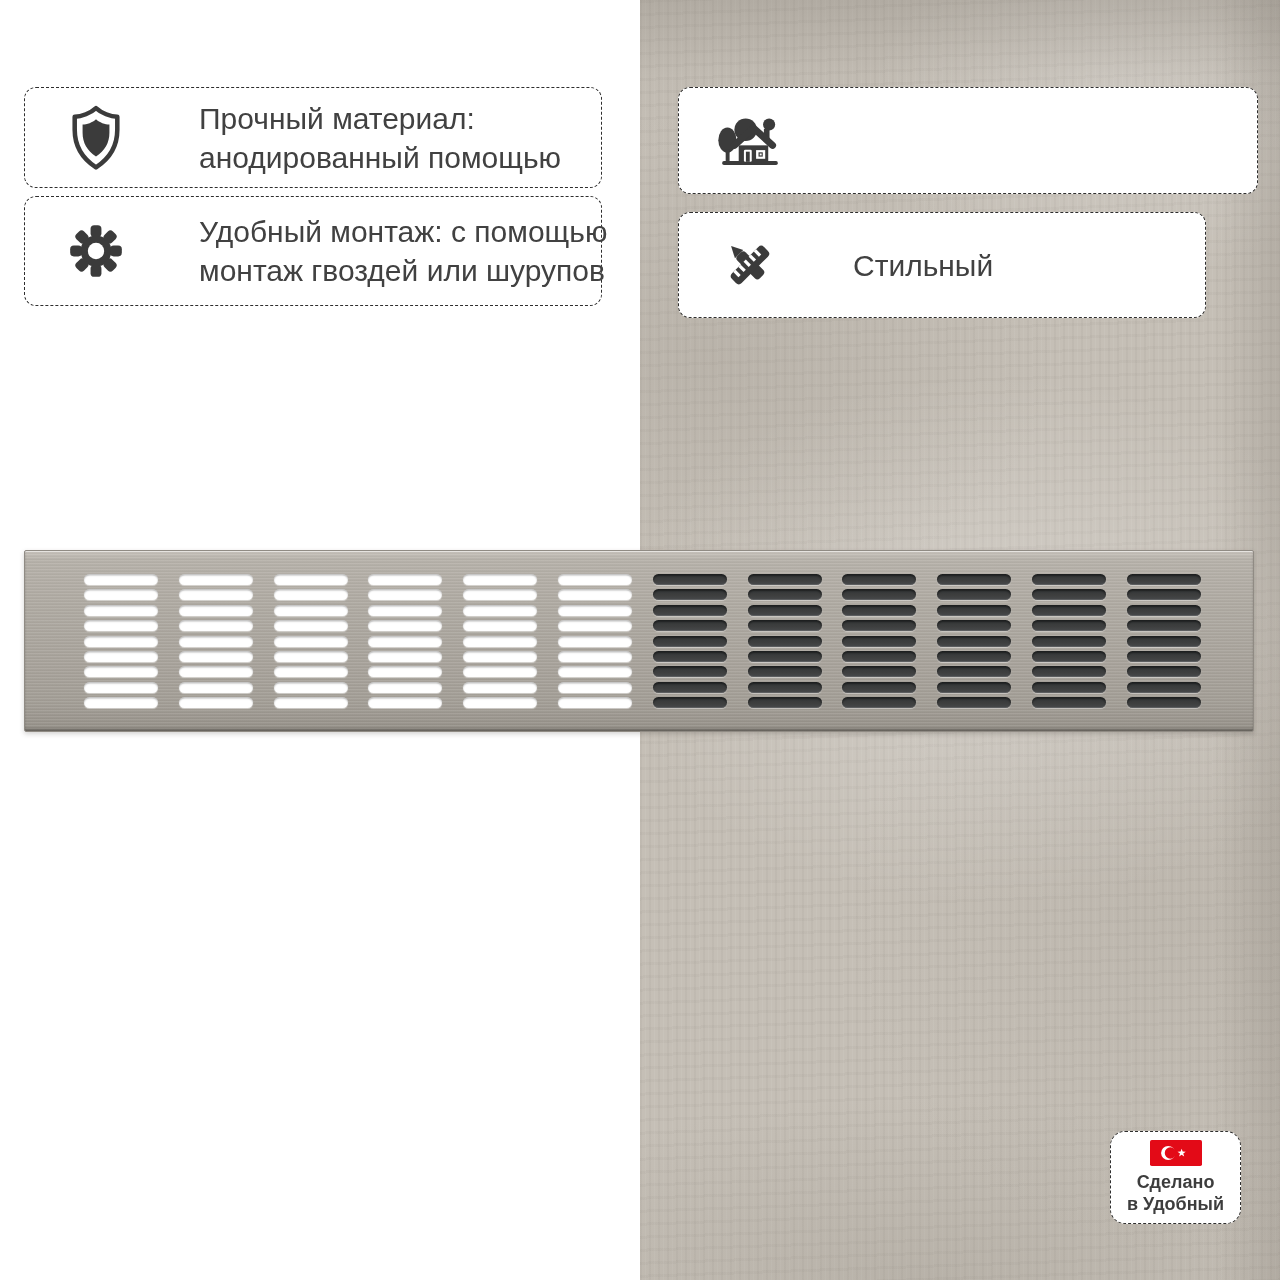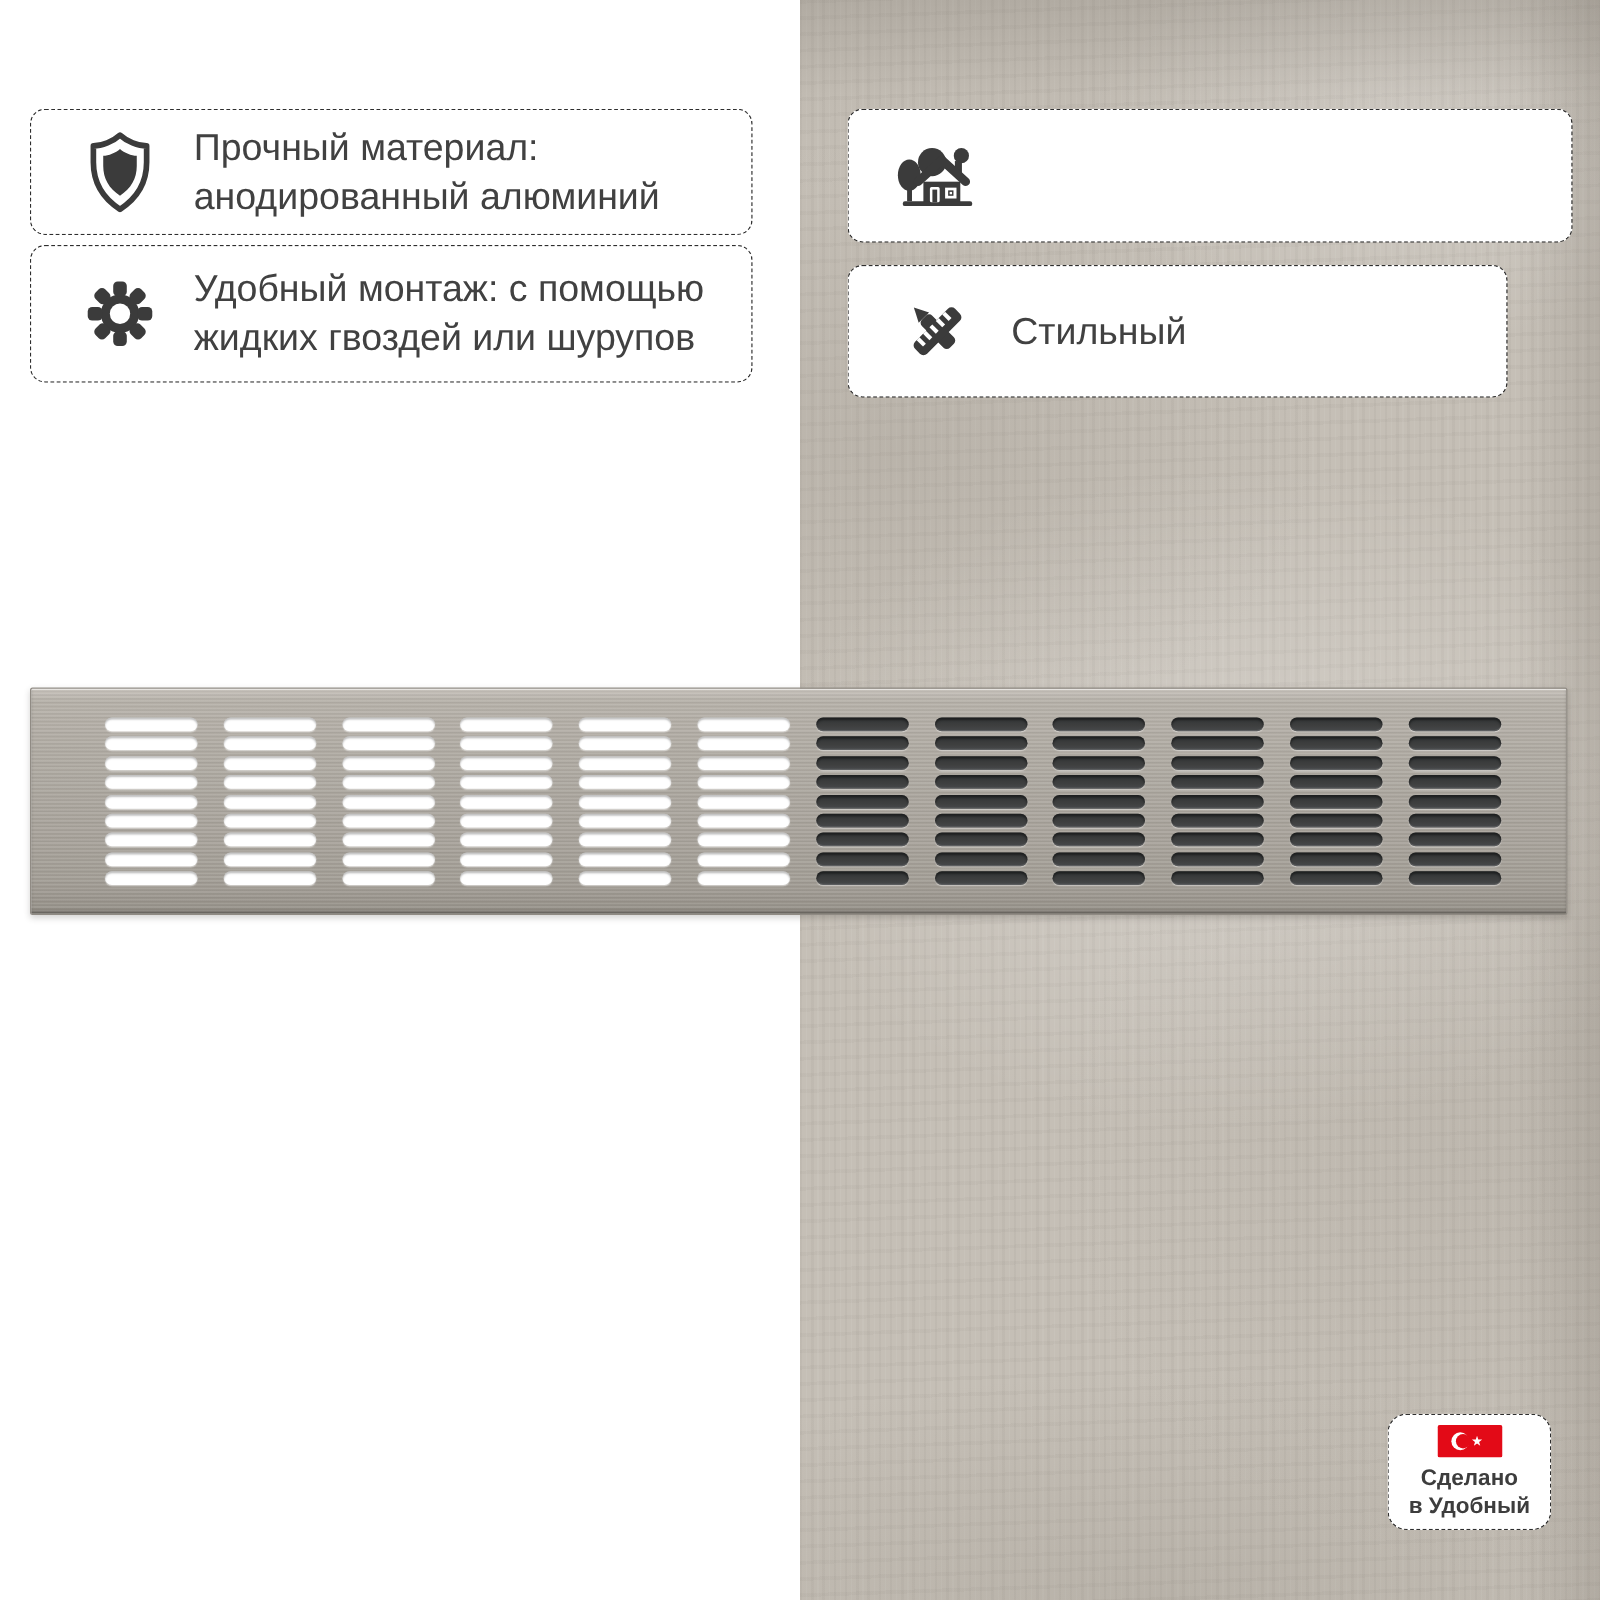--- a/index.html
+++ b/index.html
@@ -26,21 +26,21 @@
   
   .feature{
     position:absolute;background:#ffffff;border:1.6px dashed #2e2e2e;border-radius:12px;
     display:flex;align-items:center;gap:22px;padding:0 14px 0 34px;box-sizing:border-box;
   }
   .box1{left:24px;top:87px;width:578px;height:101px;}
   .box2{left:24px;top:196px;width:578px;height:110px;}
   .box3{left:678px;top:87px;width:580px;height:107px;}
   .box4{left:678px;top:212px;width:528px;height:106px;}
   .ficon{width:74px;flex:0 0 74px;display:flex;align-items:center;justify-content:center;}
-  .ftext{font-size:30px;line-height:39px;color:#414141;white-space:nowrap;}
+  .ftext{font-size:30px;line-height:39px;color:#414141;white-space:nowrap;margin-left:44px;}
   
   .grille{
     position:absolute;left:24px;top:550px;width:1230px;height:182px;border-radius:2px;
     border:1px solid #908b84;box-sizing:border-box;
     background:
       repeating-linear-gradient(180deg, rgba(255,255,255,0.09) 0px, rgba(255,255,255,0.09) 1px, rgba(0,0,0,0.05) 2px, rgba(0,0,0,0) 3px),
       linear-gradient(180deg,#c8c3bc 0%, #b6b1a9 5%, #b0aba3 25%, #a9a49c 55%, #a29d95 85%, #97928a 97%, #868179 100%);
     box-shadow: inset 0 1px 0 rgba(255,255,255,0.5), inset 0 -2px 2px rgba(0,0,0,0.22), 0 2px 5px rgba(60,55,50,0.22);
   }
   .slot{position:absolute;border-radius:5.5px;}
@@ -65,21 +65,21 @@
 
   <div class="feature box1">
     <span class="ficon">
       <svg width="58" height="66" viewBox="0 0 64 72">
         <path d="M32 3C26 8.5 16 12.5 8.5 12.5V27C8.5 44.5 16.5 58.5 32 68.5C47.5 58.5 55.5 44.5 55.5 27V12.5C48 12.5 38 8.5 32 3Z" fill="none" stroke="#3b3b3b" stroke-width="5" stroke-linejoin="round"></path>
         <path d="M32 3C26 8.5 16 12.5 8.5 12.5V27C8.5 44.5 16.5 58.5 32 68.5C47.5 58.5 55.5 44.5 55.5 27V12.5C48 12.5 38 8.5 32 3Z" fill="#3b3b3b" transform="translate(32 36) scale(0.63) translate(-32 -36)"></path>
       </svg>
     </span>
     <div class="ftext">
       <div>Прочный материал:</div>
-      <div>анодированный алюминий</div>
+      <div>анодированный помощью</div>
     </div>
   </div>
 
   <div class="feature box2">
     <span class="ficon">
       <svg width="58" height="58" viewBox="0 0 64 64">
         <g fill="#3b3b3b">
           <circle cx="32" cy="32" r="17"></circle>
           <rect x="26" y="3.5" width="12" height="13" rx="4"></rect>
           <rect x="26" y="3.5" width="12" height="13" rx="4" transform="rotate(45 32 32)"></rect>
@@ -88,21 +88,21 @@
           <rect x="26" y="3.5" width="12" height="13" rx="4" transform="rotate(180 32 32)"></rect>
           <rect x="26" y="3.5" width="12" height="13" rx="4" transform="rotate(225 32 32)"></rect>
           <rect x="26" y="3.5" width="12" height="13" rx="4" transform="rotate(270 32 32)"></rect>
           <rect x="26" y="3.5" width="12" height="13" rx="4" transform="rotate(315 32 32)"></rect>
         </g>
         <circle cx="32" cy="32" r="9" fill="#ffffff"></circle>
       </svg>
     </span>
     <div class="ftext">
       <div>Удобный монтаж: с помощью</div>
-      <div>жидких гвоздей или шурупов</div>
+      <div>монтаж гвоздей или шурупов</div>
     </div>
   </div>
 
   <div class="feature box3">
     <span class="ficon">
       <svg width="66" height="58" viewBox="0 0 76 64">
         <g fill="#3b3b3b">
           <ellipse cx="12" cy="31" rx="10.5" ry="14.5"></ellipse>
           <rect x="10" y="42" width="4.5" height="13"></rect>
           <circle cx="33" cy="19" r="13"></circle>

